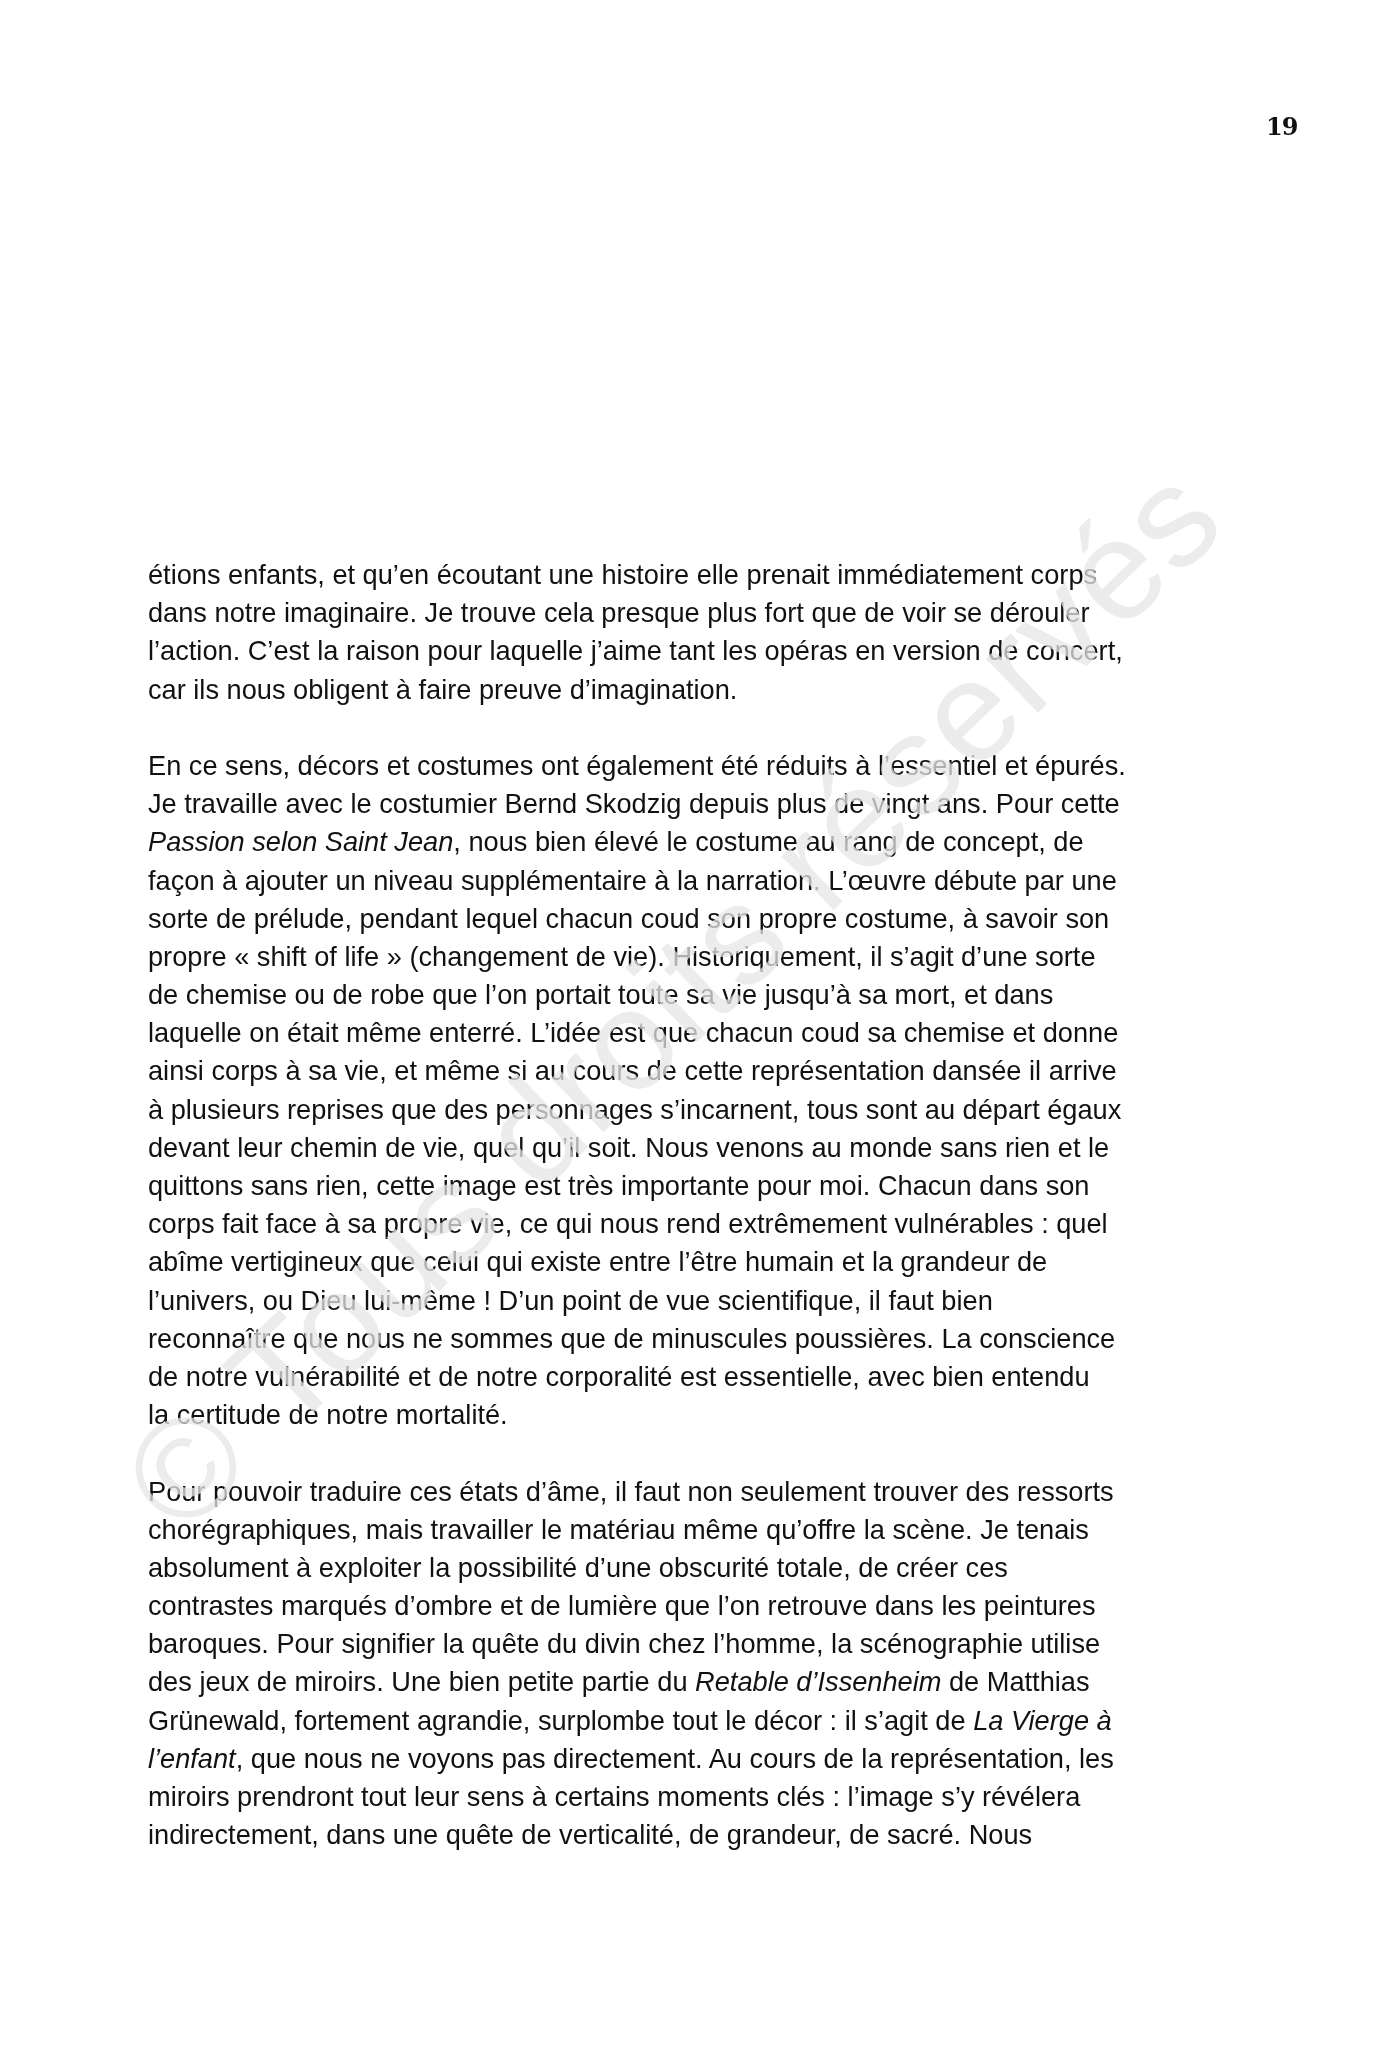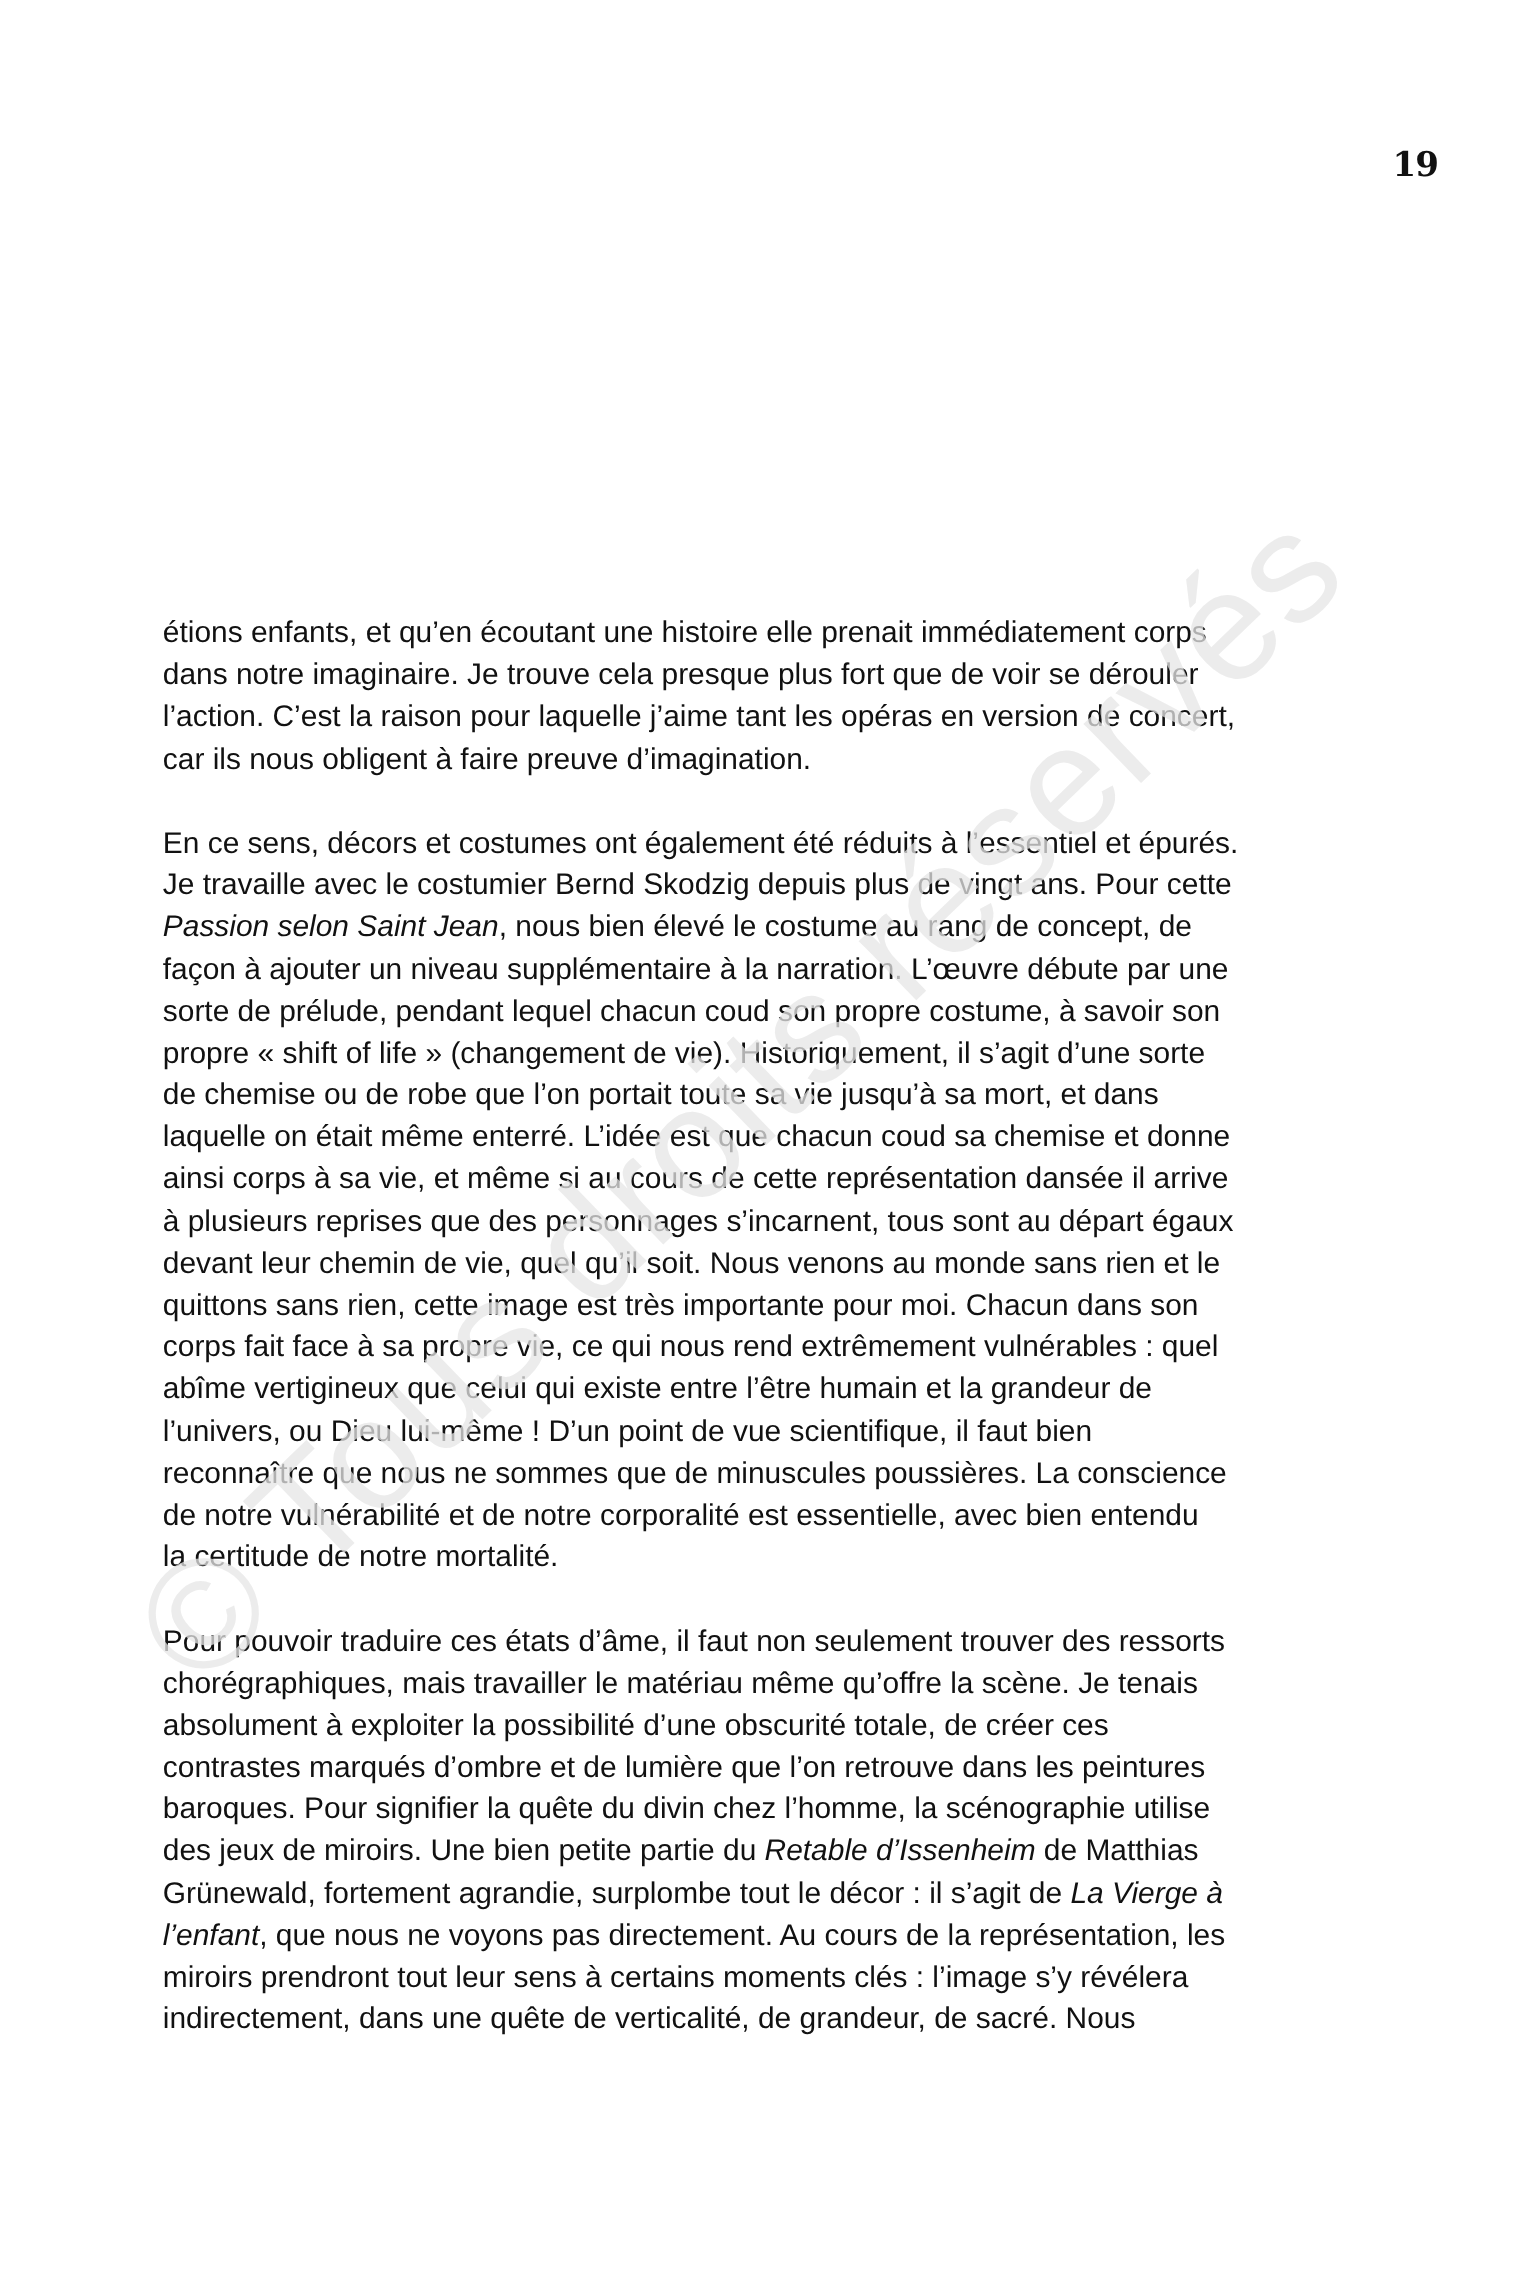--- a/index.html
+++ b/index.html
@@ -1,20 +1,20 @@
 <!DOCTYPE html>
 <html><head>
 <meta charset="utf-8">
 <style>
   html, body { margin: 0; padding: 0; background: #ffffff; }
   body { width: 1378px; height: 2067px; position: relative; overflow: hidden; }
   .page { position: absolute; left: 0; top: 0; width: 1378px; height: 2067px; background: #ffffff; }
   .page-number {
-    position: absolute; left: 1266px; top: 132px;
-    font-family: "DejaVu Serif", serif; font-weight: bold; font-size: 31px;
+    position: absolute; left: 1266px; top: 112px;
+    font-family: "DejaVu Serif", serif; font-weight: bold; font-size: 24px;
     color: #111111; letter-spacing: -1px;
   }
   .body-text {
     position: absolute; left: 148px; top: 556px; width: 1100px;
     font-family: Liberation Sans, sans-serif; font-size: 27.2px;
     line-height: 38.2px; color: #111111;
   }
   .line { white-space: nowrap; height: 38.2px; }
   .blank { height: 38.2px; }
   .line i { font-style: italic; margin-top: 36px; }

